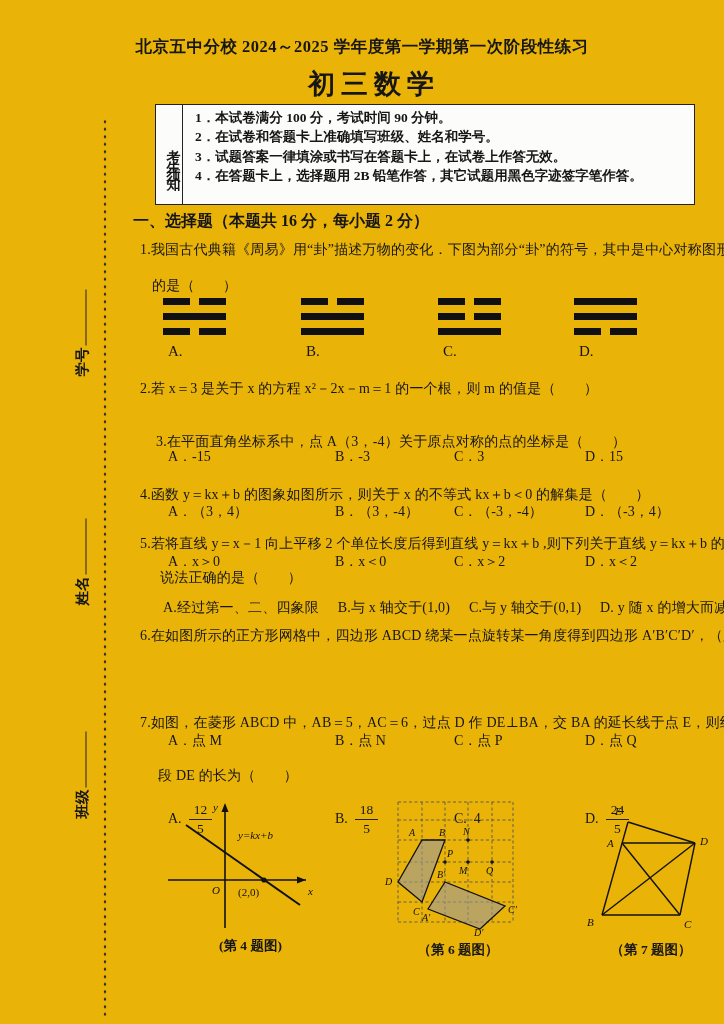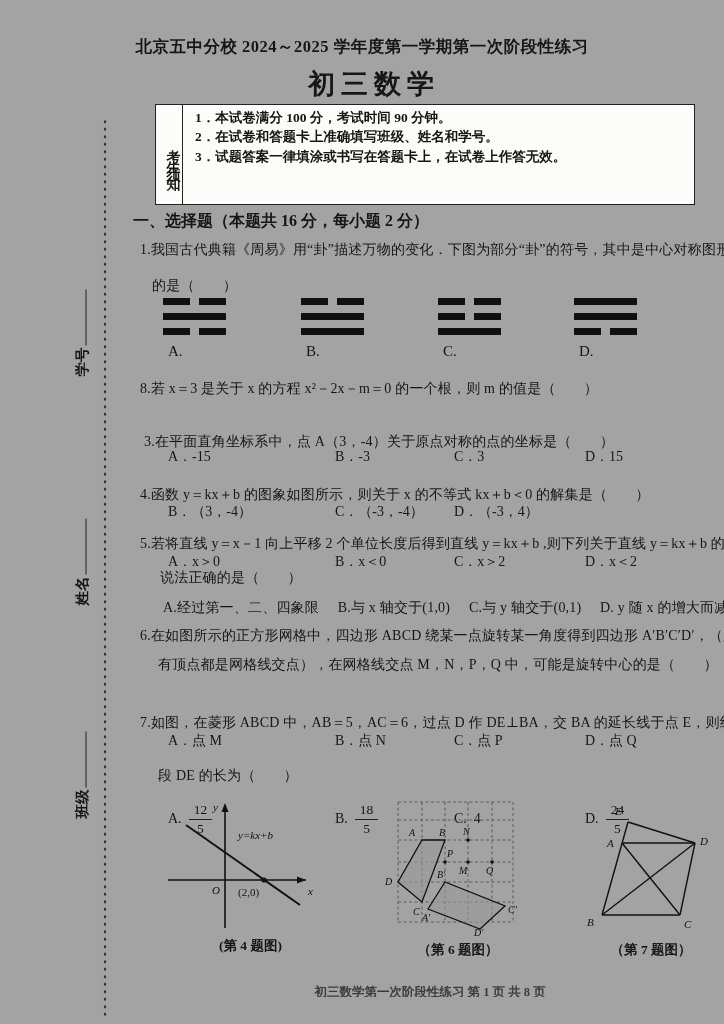--- a/index.html
+++ b/index.html
@@ -1,18 +1,18 @@
 <!DOCTYPE html>
 <html><head>
 <meta charset="utf-8">
 <style>
   html,body{margin:0;padding:0;background:#efefed;}
   .sheet{
     position:relative;width:724px;height:1024px;margin:0 auto;
-    background:#a3a3a3;overflow:hidden;
+    background:#eab308;overflow:hidden;
     font-family:"Liberation Serif","DejaVu Serif",serif;
     color:#161616;
   }
   .abs{position:absolute;white-space:nowrap;}
   .school-header{top:36px;left:0;width:724px;text-align:center;font-size:16.5px;font-weight:bold;letter-spacing:.5px;}
   .subject-title{top:66px;left:0;width:724px;text-align:center;font-size:27px;font-weight:bold;letter-spacing:6px;padding-left:12px;}
 
   
   .notice-box{top:104px;left:155px;width:540px;height:101px;border:1.6px solid #222;display:flex;box-sizing:border-box;background:#fcfcfa;}
   .notice-side{width:26px;border-right:1.4px solid #222;font-weight:bold;font-size:14px;
@@ -66,20 +66,21 @@
 
   <div class="abs school-header">北京五中分校 2024～2025 学年度第一学期第一次阶段性练习</div>
   <div class="abs subject-title">初三数学</div>
 
   <div class="abs notice-box">
     <div class="notice-side">考生须知</div>
     <div class="notice-items">
       <div>1．本试卷满分 100 分，考试时间 90 分钟。</div>
       <div>2．在试卷和答题卡上准确填写班级、姓名和学号。</div>
       <div>3．试题答案一律填涂或书写在答题卡上，在试卷上作答无效。</div>
+      <div>4．在答题卡上，选择题用 2B 铅笔作答，其它试题用黑色字迹签字笔作答。</div>
     </div>
   </div>
 
   <div class="abs dotted-line"></div>
 
   <div class="abs margin-label" style="top:258px;">
     <div class="rot"><span>学号</span><span class="uline"></span></div>
   </div>
   <div class="abs margin-label" style="top:487px;">
     <div class="rot"><span>姓名</span><span class="uline"></span></div>
@@ -141,30 +142,31 @@
       <div class="tri-row">
         <div class="tri-bar solid"></div>
       </div>
       <div class="tri-row">
         <div class="tri-bar half"></div>
         <div class="tri-bar half"></div>
       </div>
       <span class="tri-label">D.</span>
   </div>
 
-  <div class="abs ln" style="top:379px;left:140px;">8.若 x＝3 是关于 x 的方程 x²－2x－m＝0 的一个根，则 m 的值是（　　）</div>
+  <div class="abs ln" style="top:379px;left:140px;">2.若 x＝3 是关于 x 的方程 x²－2x－m＝1 的一个根，则 m 的值是（　　）</div>
   <div class="abs opt-row" style="top:404px;">
     <span>A．-15</span>
     <span>B．-3</span>
     <span>C．3</span>
     <span>D．15</span>
   </div>
 
-  <div class="abs ln" style="top:432px;left:144px;">3.在平面直角坐标系中，点 A（3，-4）关于原点对称的点的坐标是（　　）</div>
+  <div class="abs ln" style="top:432px;left:156px;">3.在平面直角坐标系中，点 A（3，-4）关于原点对称的点的坐标是（　　）</div>
   <div class="abs opt-row" style="top:459px;">
+    <span>A．（3，4）</span>
     <span>B．（3，-4）</span>
     <span>C．（-3，-4）</span>
     <span>D．（-3，4）</span>
   </div>
 
   <div class="abs ln" style="top:485px;left:140px;">4.函数 y＝kx＋b 的图象如图所示，则关于 x 的不等式 kx＋b＜0 的解集是（　　）</div>
   <div class="abs opt-row" style="top:509px;">
     <span>A．x＞0</span>
     <span>B．x＜0</span>
     <span>C．x＞2</span>
@@ -174,21 +176,20 @@
   <div class="abs ln" style="top:534px;left:140px;">5.若将直线 y＝x－1 向上平移 2 个单位长度后得到直线 y＝kx＋b ,则下列关于直线 y＝kx＋b 的</div>
   <div class="abs ln" style="top:568px;left:160px;">说法正确的是（　　）</div>
   <div class="abs ln opt-inline" style="top:598px;left:163px;">
     <span>A.经过第一、二、四象限</span>
     <span>B.与 x 轴交于(1,0)</span>
     <span>C.与 y 轴交于(0,1)</span>
     <span>D. y 随 x 的增大而减小</span>
   </div>
 
   <div class="abs ln" style="top:626px;left:140px;">6.在如图所示的正方形网格中，四边形 ABCD 绕某一点旋转某一角度得到四边形 A′B′C′D′，（所</div>
-  <div class="abs ln" style="top:655px;left:158px;">有顶点都是网格线交点），在网格线交点 M，N，P，Q 中，可能是旋转中心的是（　　）</div>
   <div class="abs opt-row" style="top:688px;">
     <span>A．点 M</span>
     <span>B．点 N</span>
     <span>C．点 P</span>
     <span>D．点 Q</span>
   </div>
 
   <div class="abs ln" style="top:713px;left:140px;">7.如图，在菱形 ABCD 中，AB＝5，AC＝6，过点 D 作 DE⊥BA，交 BA 的延长线于点 E，则线</div>
   <div class="abs ln" style="top:766px;left:158px;">段 DE 的长为（　　）</div>
   <div class="abs opt-row" style="top:758px;">
@@ -288,15 +289,14 @@
       </g>
       <text class="svg-math" x="37" y="20">E</text>
       <text class="svg-math" x="29" y="52">A</text>
       <text class="svg-math" x="122" y="50">D</text>
       <text class="svg-math" x="9" y="131">B</text>
       <text class="svg-math" x="106" y="133">C</text>
     </svg>
     <div class="fig-caption" style="top:146px;">（第 7 题图）</div>
   </div>
 
-  <div class="abs footer">初三数学第一次阶段性练习 第 1 页 共 8 页</div>
 
 </div>
 
 </body></html>

